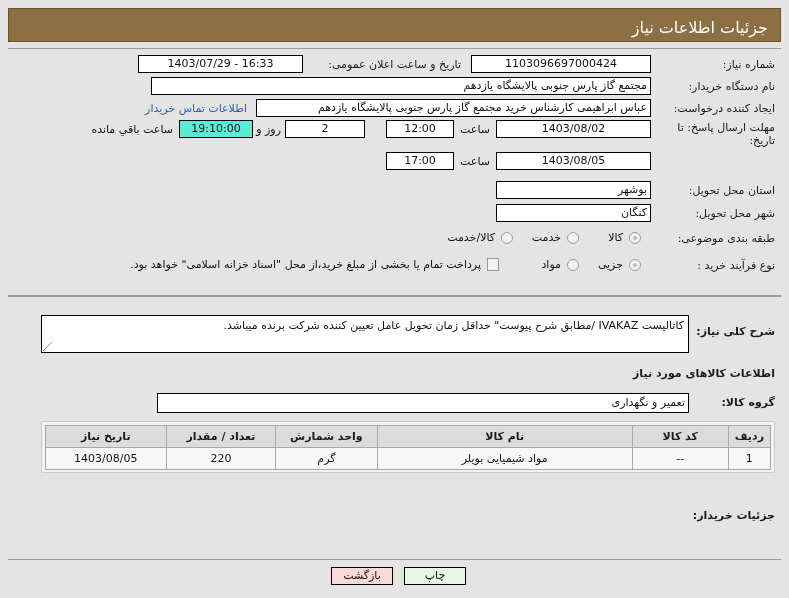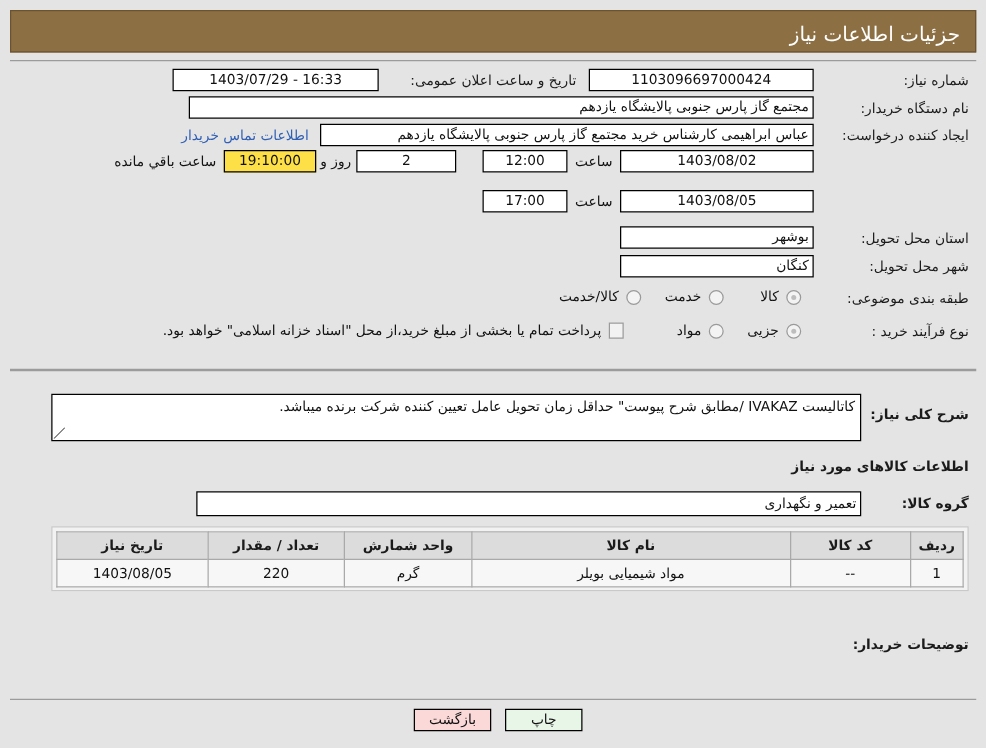--- a/index.html
+++ b/index.html
@@ -96,21 +96,21 @@
     height: 18px;
     line-height: 16px;
     font-size: 11px;
     color: #111;
     padding: 0 3px;
     overflow: hidden;
     white-space: nowrap;
   }
   .fld.center { text-align: center; }
   .fld.right  { text-align: right; }
-  .fld.yellow { background: #fde047; }
+  .fld.yellow { background: #5eead4; }
 
   .link {
     position: absolute;
     color: #2f5fb5;
     font-size: 11px;
     text-decoration: none;
     white-space: nowrap;
     cursor: pointer;
   }
   .plain {
@@ -241,20 +241,21 @@
     <div class="lbl" style="top:9px; right:320px; width:150px;">تاریخ و ساعت اعلان عمومی:</div>
     <div class="fld center" style="top:6px; right:478px; width:165px;">16:33 - 1403/07/29</div>
 
     <div class="lbl" style="top:31px; right:6px; width:120px;">نام دستگاه خریدار:</div>
     <div class="fld right" style="top:28px; right:130px; width:500px;">مجتمع گاز پارس جنوبی  پالایشگاه یازدهم</div>
 
     <div class="lbl" style="top:53px; right:6px; width:120px;">ایجاد کننده درخواست:</div>
     <div class="fld right" style="top:50px; right:130px; width:395px;">عباس ابراهیمی کارشناس خرید مجتمع گاز پارس جنوبی  پالایشگاه یازدهم</div>
     <a class="link" style="top:53px; right:534px;">اطلاعات تماس خریدار</a>
 
+    <div class="lbl wrap" style="top:72px; right:6px; width:118px; text-align:right;">مهلت ارسال پاسخ: تا تاریخ:</div>
     <div class="fld center" style="top:71px; right:130px; width:155px;">1403/08/02</div>
     <div class="plain" style="top:74px; right:291px;">ساعت</div>
     <div class="fld center" style="top:71px; right:327px; width:68px;">12:00</div>
 
     <div class="fld center" style="top:71px; right:416px; width:80px;">2</div>
     <div class="plain" style="top:74px; right:500px;">روز و</div>
     <div class="fld center yellow" style="top:71px; right:528px; width:74px;">19:10:00</div>
     <div class="plain" style="top:74px; right:608px;">ساعت باقي مانده</div>
 
     <div class="fld center" style="top:103px; right:130px; width:155px;">1403/08/05</div>
@@ -318,19 +319,19 @@
             <td>--</td>
             <td>مواد شیمیایی بویلر</td>
             <td>گرم</td>
             <td>220</td>
             <td>1403/08/05</td>
           </tr>
         </tbody>
       </table>
     </div>
 
-    <div class="lbl lbl-b" style="top:212px; right:6px; width:88px;">توضیحات خریدار:</div>
+    <div class="lbl lbl-b" style="top:212px; right:6px; width:88px;">جزئیات خریدار:</div>
   </div>
 
   <div class="btn print" style="top:567px; left:404px; width:62px;">چاپ</div>
   <div class="btn back" style="top:567px; left:331px; width:62px;">بازگشت</div>
 
 </div>
 
 </body></html>

